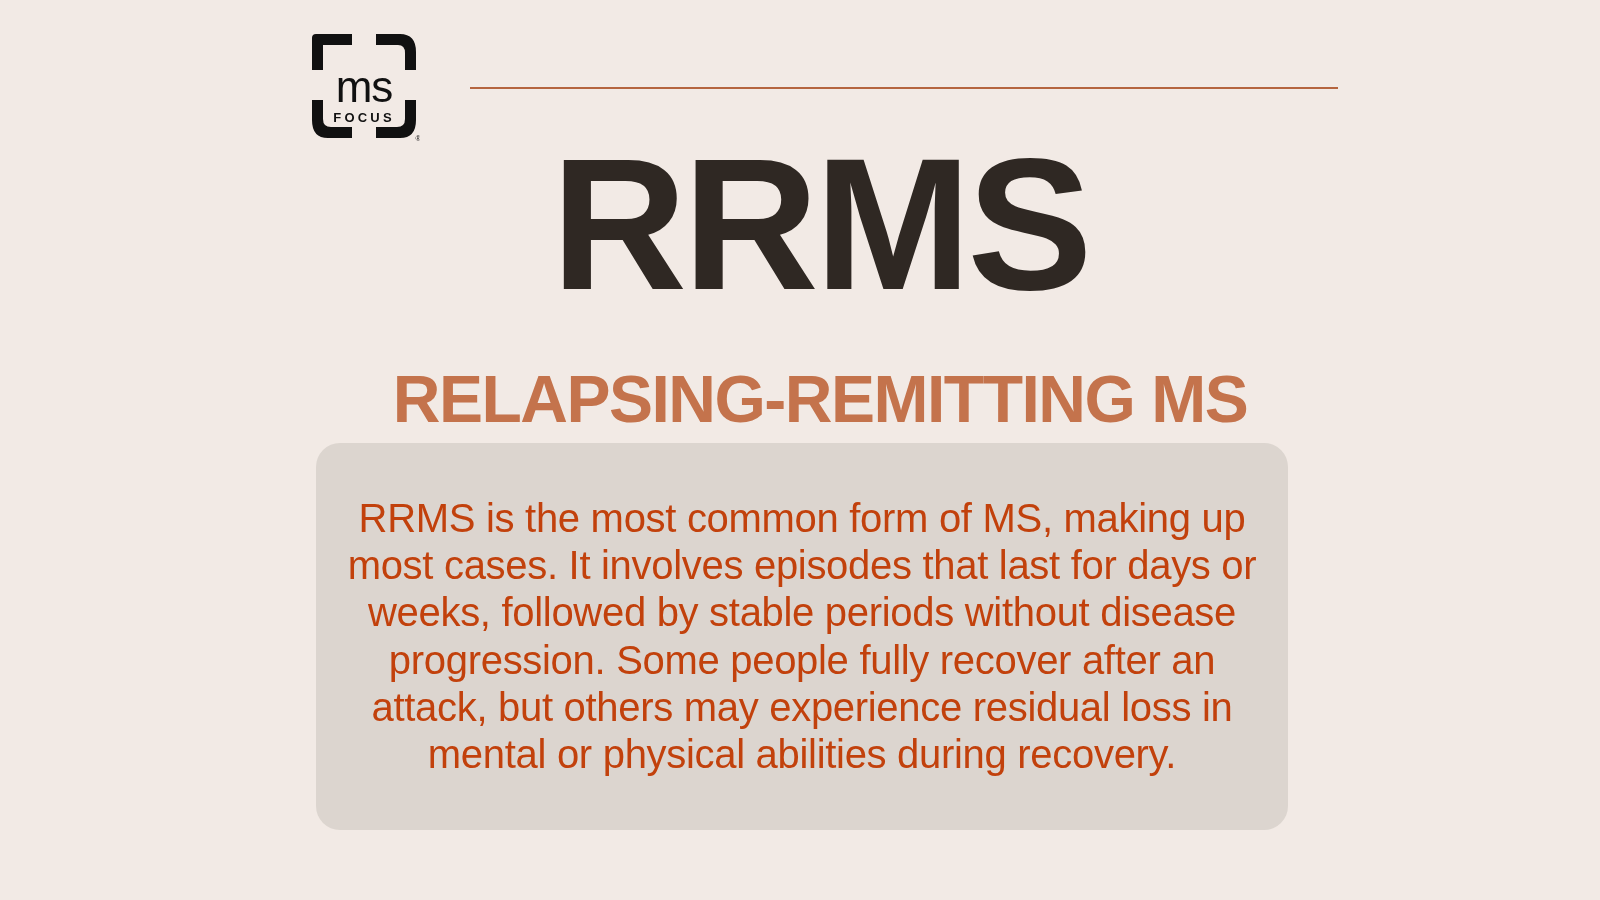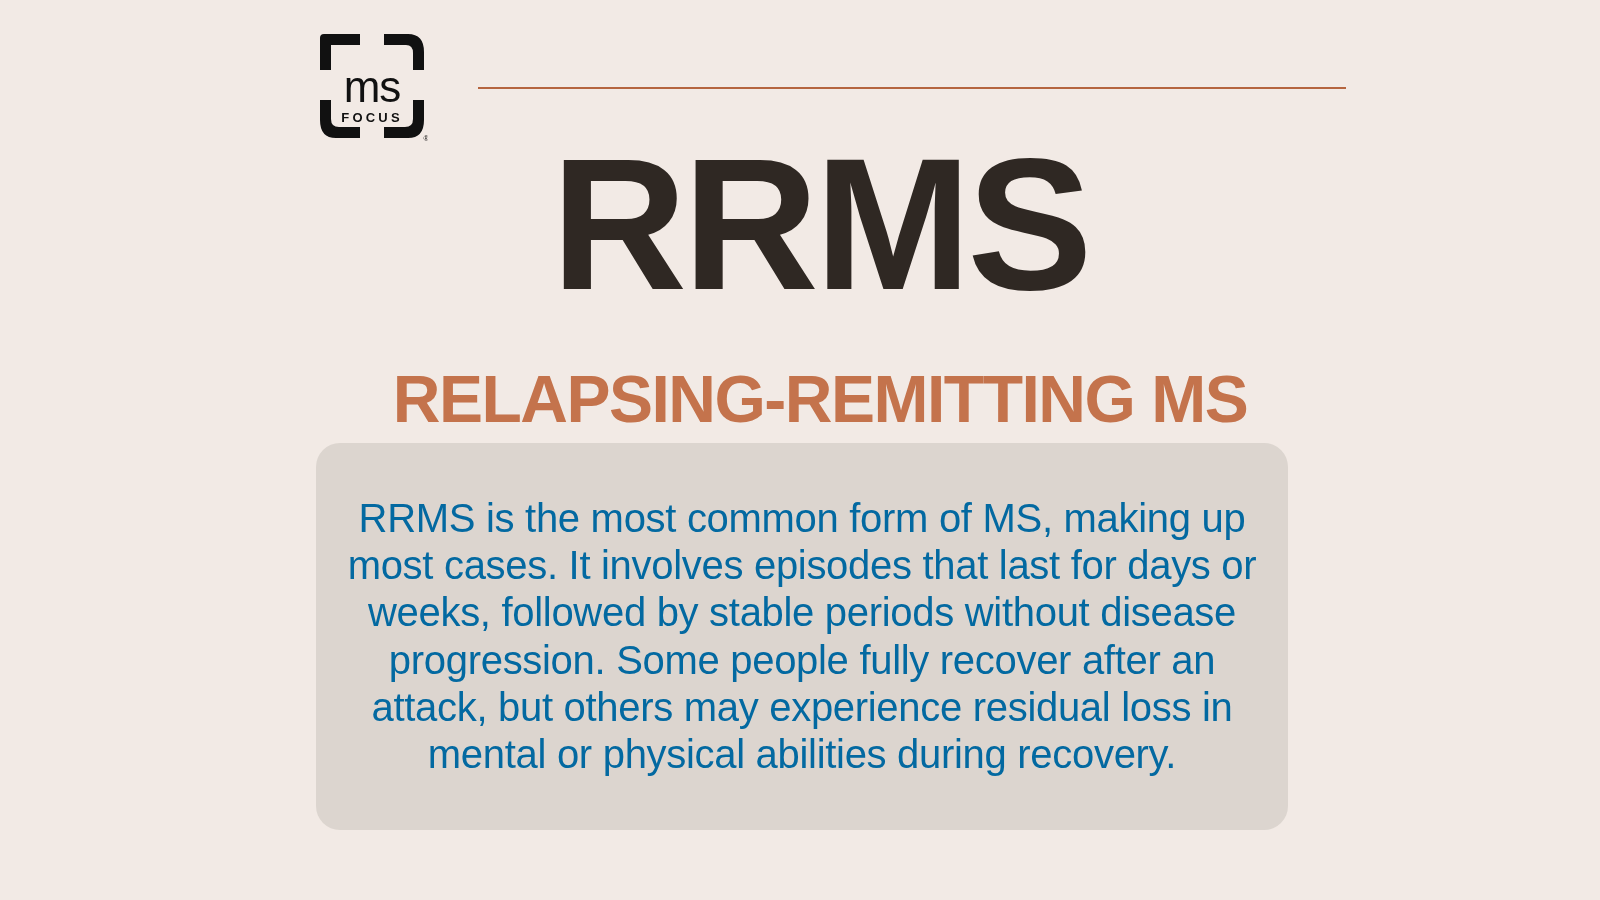--- a/index.html
+++ b/index.html
@@ -18,21 +18,21 @@
   .slide {
     position: relative;
     width: 1600px;
     height: 900px;
     background: #F2EAE5;
   }
 
   
   .header {
     position: absolute;
-    left: 8px;
+    left: 0;
     top: 0;
     width: 1316px;
     height: 160px;
   }
 
   .logo {
     position: absolute;
     left: 308px;
     top: 30px;
     width: 112px;
@@ -96,21 +96,21 @@
     align-items: center;
     justify-content: center;
   }
 
   .card-text {
     font-family: "Liberation Sans", sans-serif;
     font-weight: normal;
     font-size: 40px;
     line-height: 1.18;
     letter-spacing: -0.3px;
-    color: #0369a1;
+    color: #c2410c;
     text-align: center;
     margin: 0;
     padding: 0 20px;
     max-width: 990px;
   }
 </style>
 </head>
 <body>
 
 <div class="slide">

